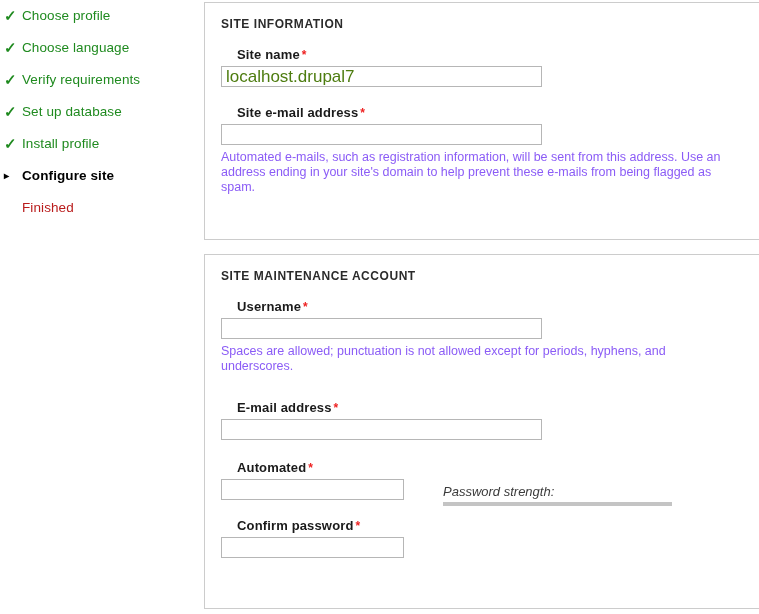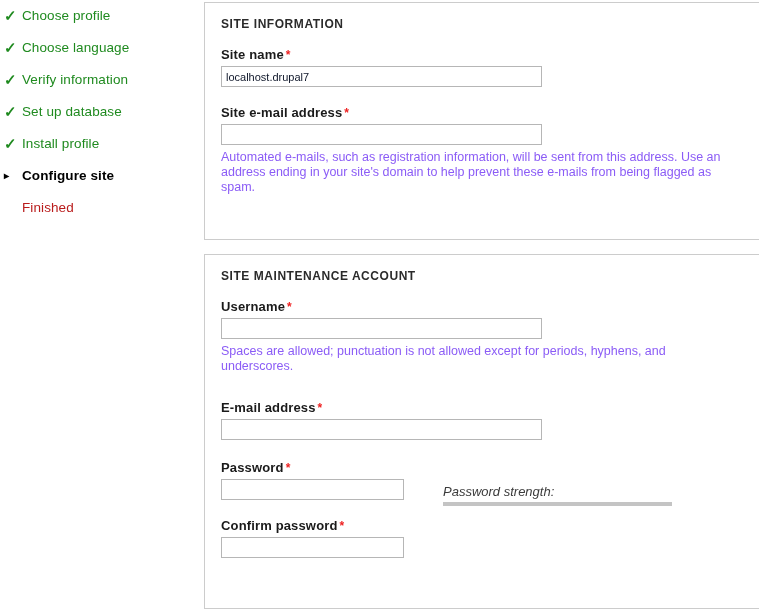--- a/index.html
+++ b/index.html
@@ -111,39 +111,39 @@
   .form-item {
     margin: 0 0 18px 0;
   }
   .form-item:last-child { margin-bottom: 0; }
 
   .field-label {
     display: block;
     font-size: 13px;
     font-weight: bold;
     color: #1a1a1a;
-    margin: 0 0 4px 0;
+    margin: 0 0 4px 16px;
     letter-spacing: 0.15px;
   }
   .req {
     color: #ee2222;
     font-weight: bold;
     font-size: 12px;
     margin-left: 2px;
   }
 
   input.text-field {
     display: block;
     box-sizing: border-box;
     height: 21px;
     border: 1px solid #b6b6b6;
     background: #ffffff;
     font-family: "Liberation Sans", sans-serif;
-    font-size: 11px;
-    color: #0f172a;
+    font-size: 17px;
+    color: #4d7c0f;
     padding: 1px 4px;
     margin: 0;
     outline: none;
   }
   input.text-field.wide { width: 321px; }
   input.text-field.narrow { width: 183px; }
 
   .description {
     font-size: 12.5px;
     line-height: 15px;
@@ -200,21 +200,21 @@
       <span class="task-label">Choose profile</span>
     </li>
 
     <li class="task-item done">
       <span class="marker check">✓</span>
       <span class="task-label">Choose language</span>
     </li>
 
     <li class="task-item done">
       <span class="marker check">✓</span>
-      <span class="task-label">Verify information</span>
+      <span class="task-label">Verify requirements</span>
     </li>
 
     <li class="task-item done">
       <span class="marker check">✓</span>
       <span class="task-label">Set up database</span>
     </li>
 
     <li class="task-item done">
       <span class="marker check">✓</span>
       <span class="task-label">Install profile</span>
@@ -273,21 +273,21 @@
       </label>
       <input class="text-field wide" type="text" value="" style="">
     </div>
 
     <div class="password-row">
 
       <div class="password-fields">
 
         <div class="form-item">
           <label class="field-label">
-            <span>Password</span><span class="req">*</span>
+            <span>Automated</span><span class="req">*</span>
           </label>
           <input class="text-field narrow" type="password" value="" style="">
         </div>
 
         <div class="form-item">
           <label class="field-label">
             <span>Confirm password</span><span class="req">*</span>
           </label>
           <input class="text-field narrow" type="password" value="" style="">
         </div>

